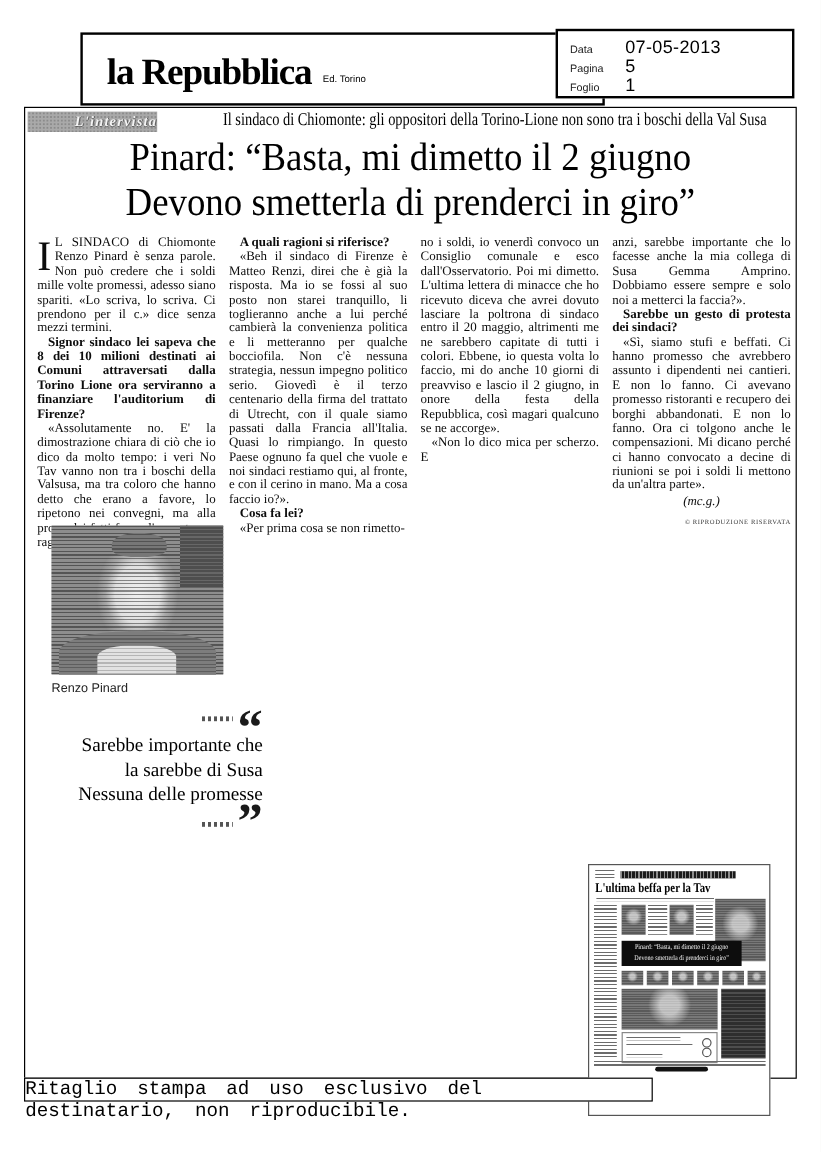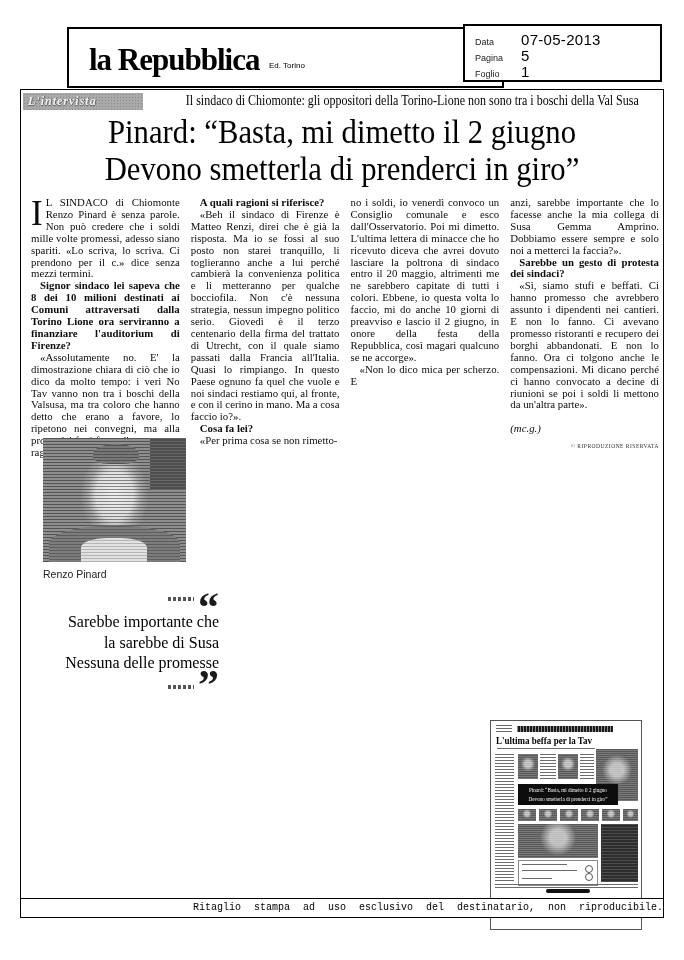--- a/index.html
+++ b/index.html
@@ -31,28 +31,28 @@
   }
   .meta-row { display:flex; align-items:baseline; height:16px; }
   .meta-label { width:46px; font-size:9px; color:#222; }
   .meta-value { font-size:15px; color:#000; letter-spacing:0.3px; }
   
   .main-box {
     position:absolute; left:20px; top:89px; width:644px; height:810px;
     border:1px solid #000; background:#fff;
   }
   .kicker-label {
-    position:absolute; left:2px; top:3px; width:120px; height:17px;
+    position:absolute; left:2px; top:3px; width:108px; height:17px;
     background:#a9a9a9;
     background-image:radial-gradient(#8b8b8b 1px, transparent 1px);
     background-size:3px 3px;
     color:#f4f4f4; font-style:italic; font-weight:bold; font-size:12px;
     line-height:17px; padding-left:5px; letter-spacing:1px;
     text-shadow:0 1px 0 #666, 1px 0 0 #666;
-    white-space:nowrap; overflow:hidden;
+    white-space:nowrap; overflow:hidden;text-align:right;
   }
   .kicker-text {
     position:absolute; left:112px; top:2px; width:528px; height:20px;
     text-align:center; font-size:15px; white-space:nowrap;
     transform:scaleX(0.8); transform-origin:center; color:#000;
   }
   .headline { position:absolute; left:0; top:24px; width:100%; text-align:center; color:#000; }
   .headline-line {
     display:block; font-size:33px; line-height:37px; font-weight:normal;
     transform:scaleX(0.93); transform-origin:center; white-space:nowrap;
@@ -63,21 +63,21 @@
     display:grid; grid-template-columns:repeat(4, 1fr); column-gap:11px;
   }
   .col { font-size:10.8px; line-height:11.9px; text-align:justify; color:#0c0c0c; }
   .col p { text-indent:9px; }
   .col p.lead { text-indent:0; }
   .col p.q { font-weight:bold; }
   .dropcap {
     float:left; font-size:35px; line-height:29px; padding:2px 3px 0 0;
     font-weight:normal;
   }
-  .sig { text-align:left; font-style:italic; text-indent:0 !important; margin-top:12px; }
+  .sig { text-align:center; font-style:italic; text-indent:0 !important; margin-top:2px; }
   .copyright { text-align:right; font-size:5.5px; letter-spacing:0.5px; color:#333; margin-top:6px; text-indent:0 !important; }
   
   .photo {
     position:absolute; left:22px; top:348px; width:143px; height:124px;
     background:
       repeating-linear-gradient(0deg, rgba(15,15,15,.45) 0 1px, rgba(255,255,255,0) 1px 3px),
       radial-gradient(ellipse 34px 44px at 50% 46%, #efefef 0%, #e0e0e0 55%, #a9a9a9 78%, #8e8e8e 100%),
       linear-gradient(100deg, #a3a3a3 0%, #8d8d8d 55%, #6c6c6c 100%);
     overflow:hidden;
   }
@@ -151,24 +151,24 @@
   .t-midphoto { position:absolute; left:27px; top:103px; width:80px; height:34px; }
   .t-rightcol { position:absolute; left:110px; top:103px; width:37px; height:58px; background:#2e2e2e;
     background-image:repeating-linear-gradient(0deg, rgba(255,255,255,.15) 0 1px, transparent 1px 3px); }
   .t-adbox { position:absolute; left:27px; top:139px; width:80px; height:26px; border:1px solid #888; background:#fff; }
   .t-adbox .line { position:absolute; left:3px; height:2px; }
   .t-adcircle { position:absolute; width:8px; height:8px; border:1px solid #555; border-radius:50%; }
   .t-bottomtext { position:absolute; left:4px; top:163px; width:143px; height:5px; }
   .t-pill { position:absolute; left:55px; top:168px; width:44px; height:4px; background:#111; border-radius:2px; }
   
   .footer-strip {
-    position:absolute; left:20px; top:898px; width:644px; height:20px;
+    position:absolute; left:20px; top:898px; width:524px; height:20px;
     border:1px solid #000; background:#fff;
-    font-family:"Liberation Mono", monospace; font-size:10px; line-height:18px;
-    text-align:right; word-spacing:7px; color:#000;
+    font-family:"Liberation Mono", monospace; font-size:16px; line-height:18px;
+    text-align:left; word-spacing:7px; color:#000;
   }
 </style>
 </head>
 <body>
 
 <div class="page">
 
   <div class="masthead-box">
     <div class="brand">la Repubblica</div>
     <div class="edition">Ed. Torino</div>

